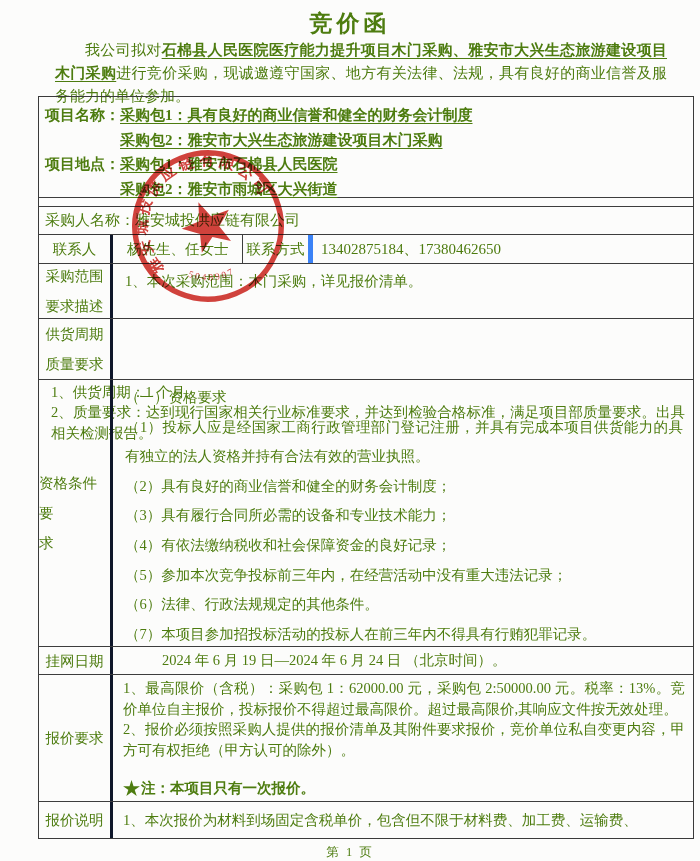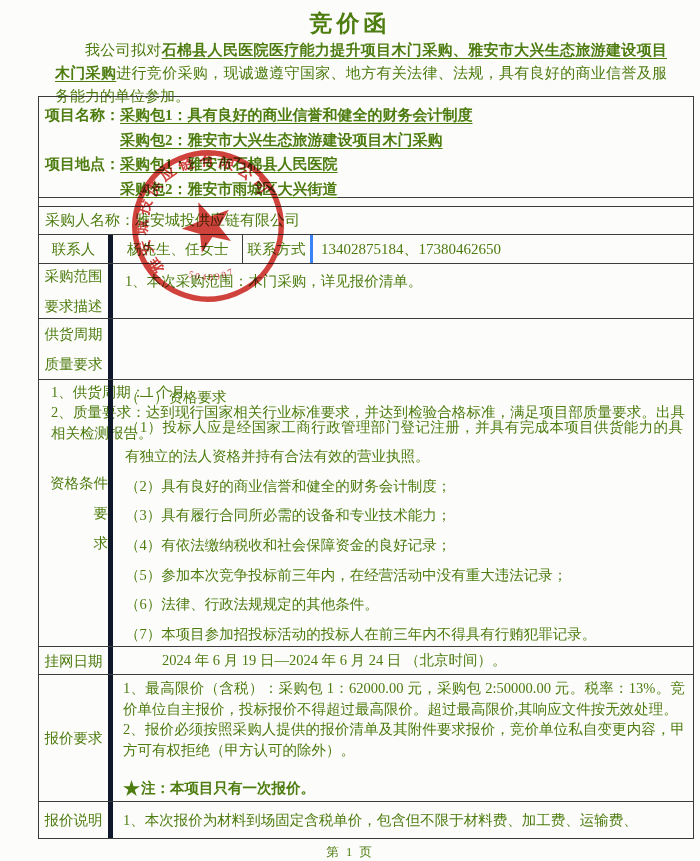--- a/index.html
+++ b/index.html
@@ -17,40 +17,40 @@
     font-size:15px;line-height:23px;text-align:justify;text-indent:2em;
   }
   .u{font-weight:bold;text-decoration:underline;text-underline-offset:3px;text-decoration-thickness:1.2px;}
   .btable{
     position:absolute;left:38px;top:96px;width:656px;
     border:1.6px solid #3a3a3a;box-sizing:border-box;background:transparent;
   }
   .trow{display:flex;border-bottom:1px solid #3d3d3d;box-sizing:border-box;align-items:stretch;}
   .trow:last-child{border-bottom:none;}
   .lcell{
-    width:74px;flex:none;border-right:5px solid #0f172a;box-sizing:border-box;
-    display:flex;align-items:center;justify-content:center;text-align:right;
+    width:74px;flex:none;border-right:3px solid #0f172a;box-sizing:border-box;
+    display:flex;align-items:center;justify-content:center;text-align:left;
     font-size:14.5px;white-space:pre-line;line-height:30px;
   }
   .vcell{flex:1;box-sizing:border-box;font-size:14.5px;}
   
   .r-proj{height:101px;}
   .r-proj .vcell{padding:6px 8px 0 6px;font-size:15px;font-weight:bold;line-height:24.5px;}
   .field{display:flex;}
   .flabel{white-space:nowrap;}
   
   .r-strip{height:9px;}
   
   .r-purch{height:28px;}
   .r-purch .vcell{display:flex;align-items:center;padding-left:6px;font-size:15px;}
   
   .r-contact{height:29px;}
   .c-val{width:130px;flex:none;border-right:1px solid #3d3d3d;box-sizing:border-box;
          display:flex;align-items:center;padding-left:14px;font-size:14.5px;}
-  .c-mlabel{width:70px;flex:none;border-right:3px solid #3b82f6;box-sizing:border-box;
+  .c-mlabel{width:70px;flex:none;border-right:5px solid #3b82f6;box-sizing:border-box;
          display:flex;align-items:center;justify-content:center;font-size:14.5px;}
   .c-mval{flex:1;display:flex;align-items:center;padding-left:8px;font-size:15px;
          font-family:"Liberation Serif","DejaVu Serif",serif;}
   
   .r-scope{height:55px;}
   .r-scope .vcell{padding:7px 8px 0 12px;line-height:20px;}
   
   .r-supply{height:61px;flex-direction:column;}
   .r-supply .vcell{padding:3px 8px 0 12px;line-height:20.3px;white-space:pre-line;text-align:justify;}
   

